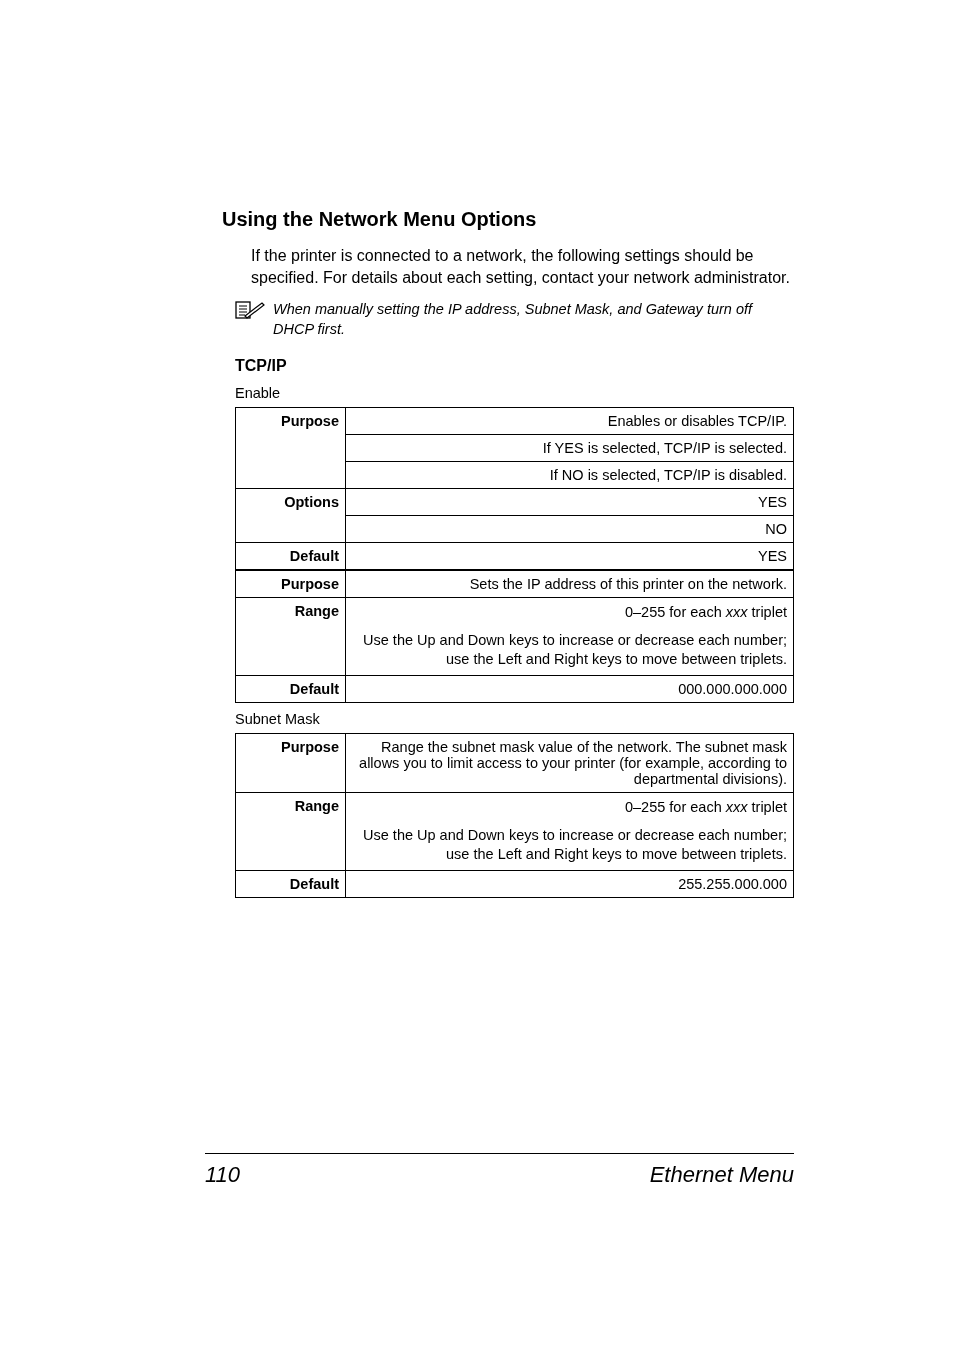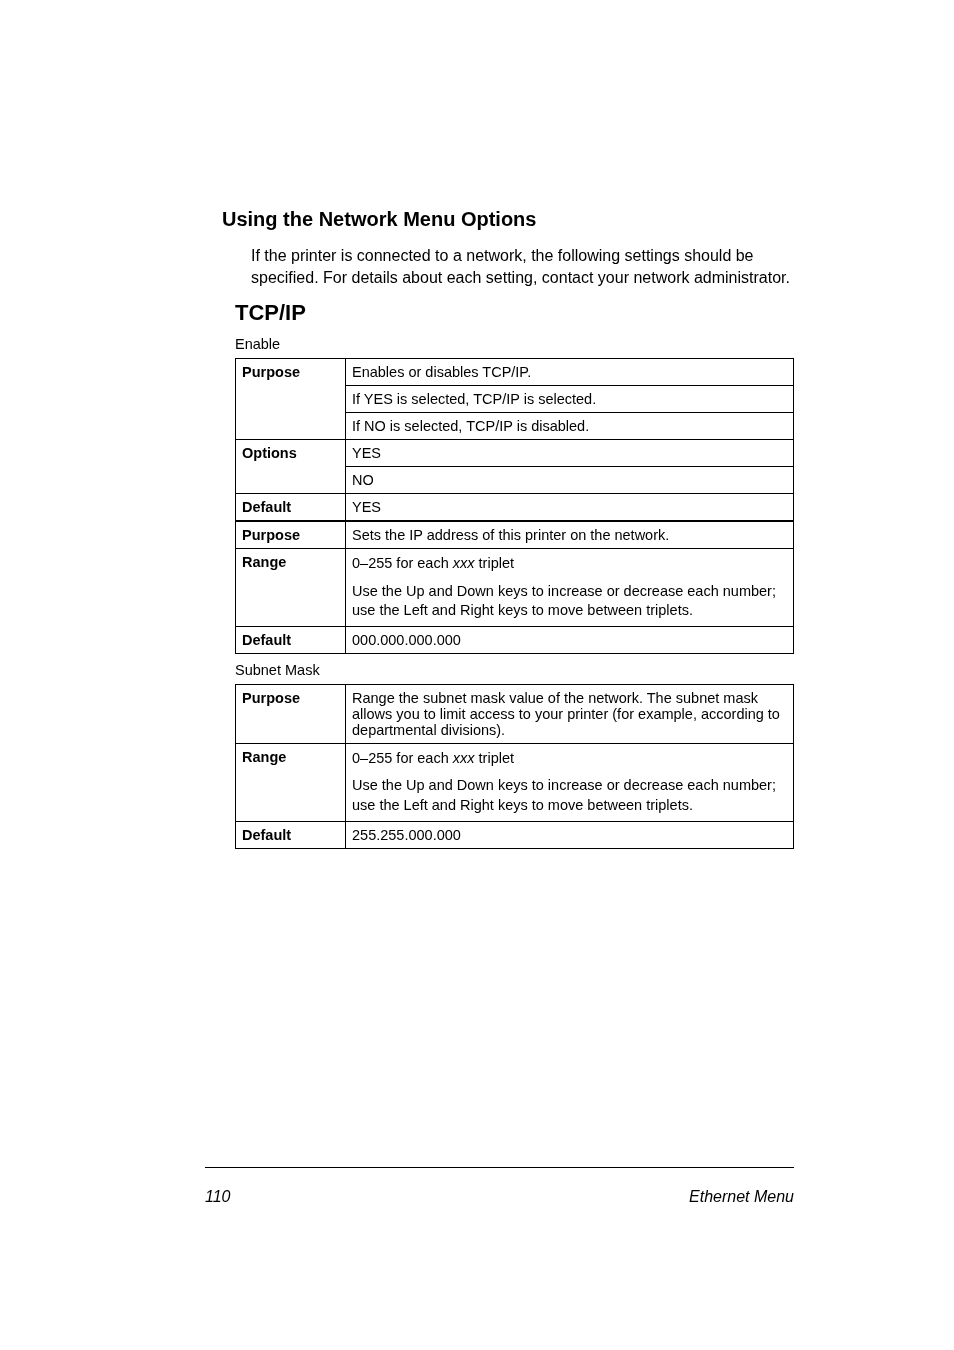--- a/index.html
+++ b/index.html
@@ -39,77 +39,90 @@
     flex: 0 0 auto;
     margin-right: 8px;
     margin-top: 0;
   }
   .note-text {
     font-size: 14.5px;
     font-style: italic;
     line-height: 1.35;
   }
   .h2 {
-    font-size: 22px;
+    font-size: 16px;
     font-weight: bold;
     margin: 8px 0 10px 0;
   }
   .h3 {
     font-size: 14.5px;
     font-weight: normal;
     margin: 8px 0 6px 0;
   }
   table.data {
     width: 100%;
     border-collapse: collapse;
     font-size: 14.5px;
   }
   table.data td, table.data th {
     border: 1px solid #000;
     padding: 5px 6px;
     vertical-align: top;
-    text-align: left;
+    text-align: right;
     font-weight: normal;
   }
   table.data .label-cell {
     font-weight: bold;
     width: 110px;
   }
   .cell-para {
     margin: 0 0 8px 0;
     line-height: 1.35;
   }
   .cell-para.last { margin-bottom: 0; }
   .ital { font-style: italic; }
   .footer {
     position: absolute;
     left: 205px;
     right: 160px;
-    bottom: 144px;
+    bottom: 162px;
     border-top: 1px solid #000;
-    padding-top: 20px;
+    padding-top: 8px;
     display: flex;
     justify-content: space-between;
-    font-size: 16px;
+    font-size: 22px;
     font-style: italic;
   }
   .footer-left { }
   .footer-right { text-align: center; }
 </style>
 </head>
 <body>
 
 <div class="page">
 
   <h1 class="h1">Using the Network Menu Options</h1>
 
   <div class="body-indent">
 
     <p class="para">If the printer is connected to a network, the following settings should be specified. For details about each setting, contact your network administrator.</p>
 
+    <div class="note-row">
+      <span class="note-icon">
+        <svg width="30" height="20" viewBox="0 0 30 20">
+          <rect x="1" y="2" width="14" height="16" fill="none" stroke="#000" stroke-width="1.3"></rect>
+          <line x1="4" y1="6" x2="12" y2="6" stroke="#000" stroke-width="1"></line>
+          <line x1="4" y1="9" x2="12" y2="9" stroke="#000" stroke-width="1"></line>
+          <line x1="4" y1="12" x2="12" y2="12" stroke="#000" stroke-width="1"></line>
+          <line x1="4" y1="15" x2="10" y2="15" stroke="#000" stroke-width="1"></line>
+          <path d="M 10 16 L 27 3 L 29 5 L 12 18 Z" fill="#fff" stroke="#000" stroke-width="1.2"></path>
+        </svg>
+      </span>
+      <span class="note-text">When manually setting the IP address, Subnet Mask, and Gateway turn off DHCP first.</span>
+    </div>
 
     <h2 class="h2">TCP/IP</h2>
 
     <h3 class="h3">Enable</h3>
 
     <table class="data">
       <tbody>
           <tr>
         <td class="label-cell" rowspan="3">Purpose</td>
         <td>Enables or disables TCP/IP.</td>

